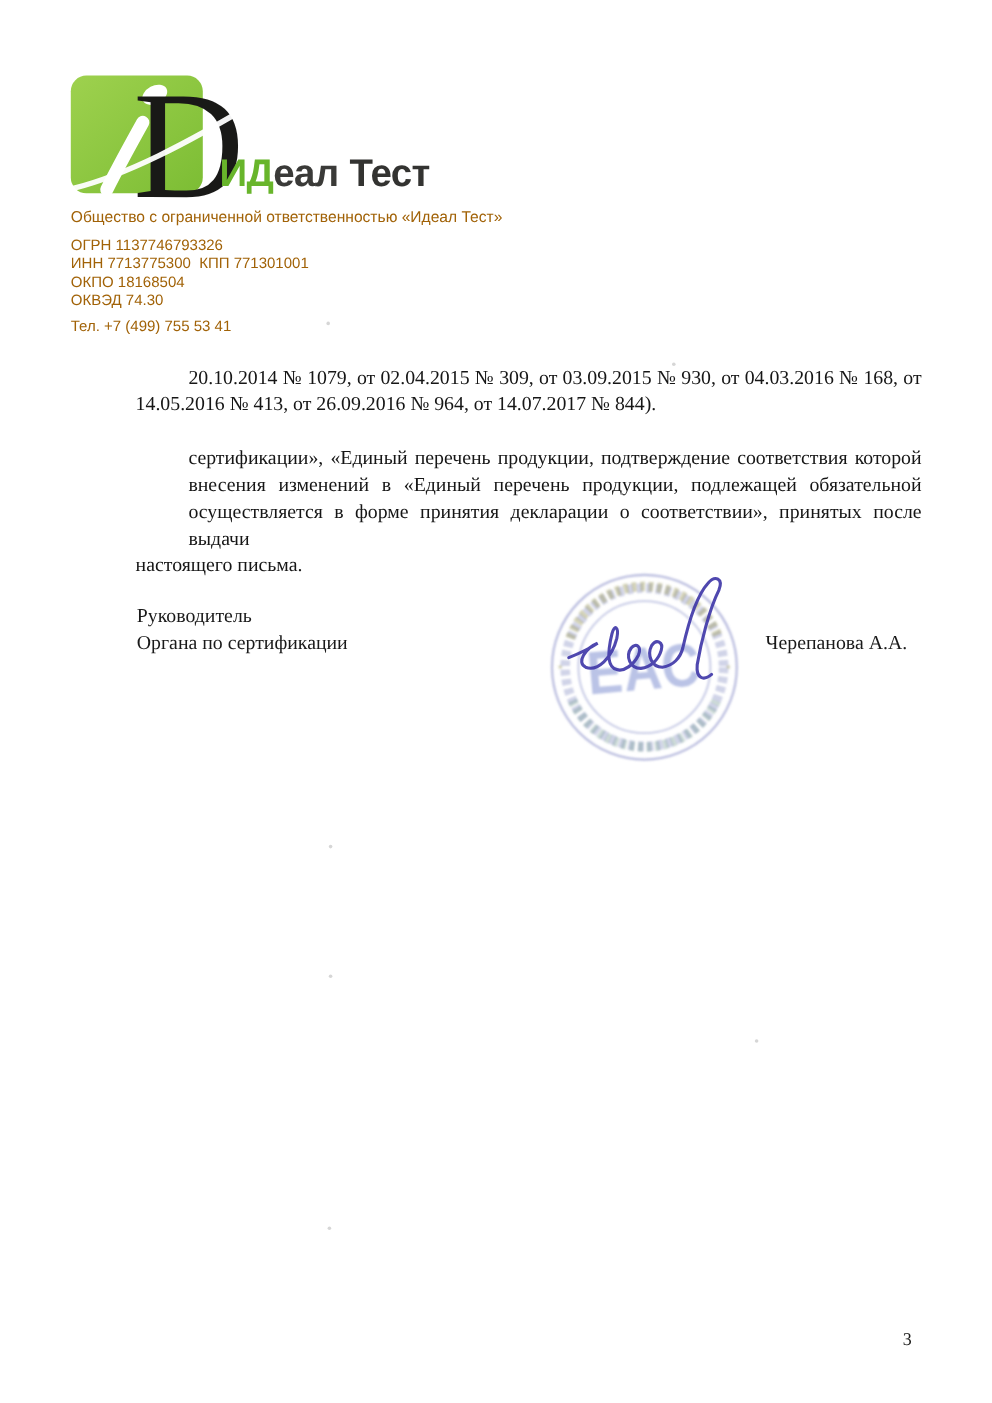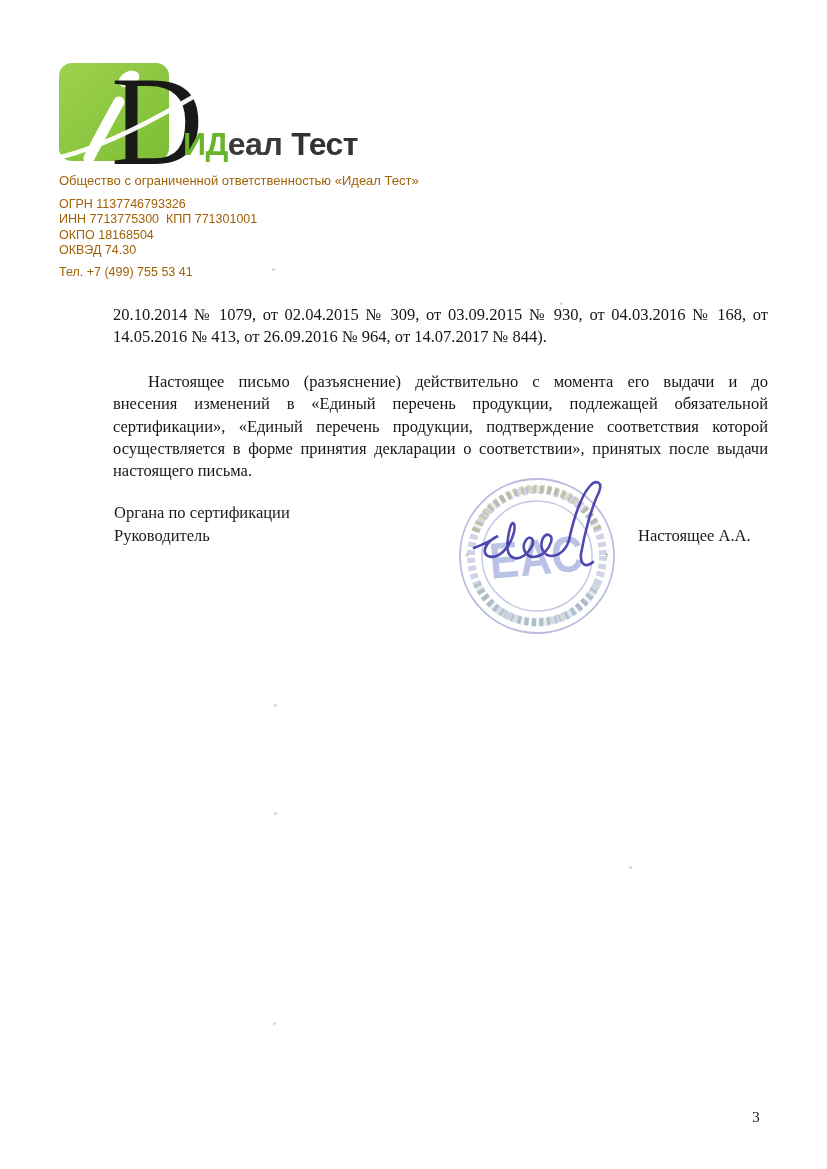--- a/index.html
+++ b/index.html
@@ -17,21 +17,21 @@
   .letterhead{position:absolute;left:59px;top:172px;color:#a16207;}
   .lh-line{font-size:13px;line-height:18.5px;}
   .lh-reg{font-size:12.5px;line-height:15.6px;white-space:pre-wrap;}
   .lh-gap{height:6px;}
   
   .bodytext{
     position:absolute;left:113px;top:304px;width:655px;
     font-family:"Liberation Serif",serif;font-size:16.5px;color:#161616;
   }
   .bline{line-height:22.4px;}
-  .jline{text-align:justify;text-align-last:justify;}
+  .jline{text-align:justify;text-align-last:justify;margin-left:44px;}
   .indent{padding-left:35px;}
   .para2{margin-top:22px;}
   
   .sig-role{
     position:absolute;left:114px;top:501px;
     font-family:"Liberation Serif",serif;font-size:16.5px;line-height:23px;color:#1a1a1a;
   }
   .sig-name{
     position:absolute;left:638px;top:526px;
     font-family:"Liberation Serif",serif;font-size:16.5px;color:#1a1a1a;white-space:nowrap;
@@ -77,31 +77,30 @@
     <div class="lh-gap"></div>
     <div class="lh-reg">Тел. +7 (499) 755 53 41</div>
   </div>
 
   <div class="bodytext">
     <div>
       <div class="bline jline">20.10.2014 № 1079, от 02.04.2015 № 309, от 03.09.2015 № 930, от 04.03.2016 № 168, от</div>
       <div class="bline">14.05.2016 № 413, от 26.09.2016 № 964, от 14.07.2017 № 844).</div>
     </div>
     <div class="para2">
-      <div class="bline jline indent">Настоящее письмо (разъяснение) действительно с момента его выдачи и до</div>
+      <div class="bline jline">сертификации», «Единый перечень продукции, подтверждение соответствия которой</div>
       <div class="bline jline">внесения изменений в «Единый перечень продукции, подлежащей обязательной</div>
-      <div class="bline jline">сертификации», «Единый перечень продукции, подтверждение соответствия которой</div>
       <div class="bline jline">осуществляется в форме принятия декларации о соответствии», принятых после выдачи</div>
       <div class="bline">настоящего письма.</div>
     </div>
   </div>
 
   <div class="sig-role">
+    <div>Руководитель</div>
     <div>Органа по сертификации</div>
-    <div>Руководитель</div>
   </div>
 
   <svg class="stamp-svg" viewBox="0 0 200 190">
     <defs>
       <filter id="b1" x="-20%" y="-20%" width="140%" height="140%">
           <feGaussianBlur stdDeviation="0.7"></feGaussianBlur>
         </filter>
     </defs>
     <g filter="url(#b1)">
       <circle cx="97" cy="94" r="77" fill="none" stroke="rgba(125,132,195,0.55)" stroke-width="1.8"></circle>
@@ -127,21 +126,21 @@
                C113,73 107,70 103,76
                C99,84 103,94 112,94
                C121,93 127,86 129,78
                C133,60 140,35 150,24
                C156,17 163,20 159,30
                C151,46 144,74 141,92
                C140,103 146,106 153,100" fill="none" stroke="#4038a8" stroke-width="2.6" stroke-linecap="round" opacity="0.92"></path>
     </g>
   </svg>
 
-  <div class="sig-name">Настоящее А.А.</div>
+  <div class="sig-name">Черепанова А.А.</div>
 
   <div class="page-number">3</div>
 
   <div class="speck" style="left:272px;top:268px;"></div>
   <div class="speck" style="left:560px;top:302px;"></div>
   <div class="speck" style="left:274px;top:704px;"></div>
   <div class="speck" style="left:274px;top:812px;"></div>
   <div class="speck" style="left:629px;top:866px;"></div>
   <div class="speck" style="left:273px;top:1022px;"></div>
 

